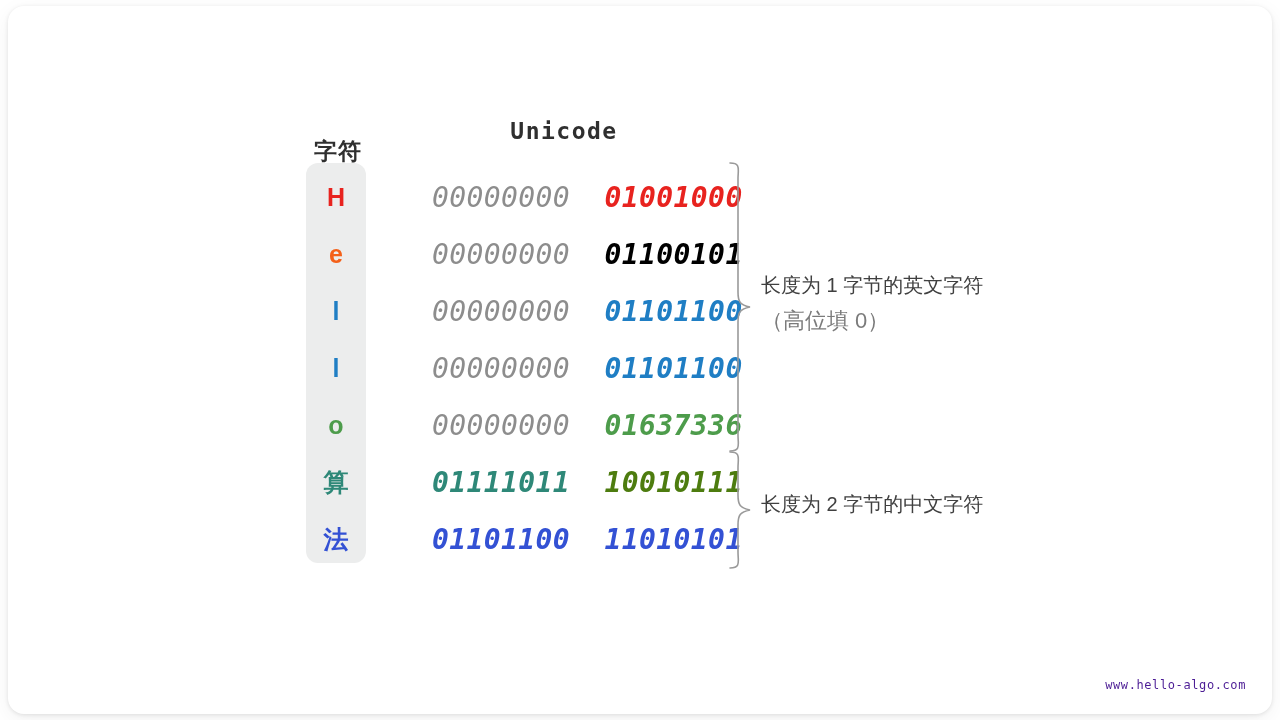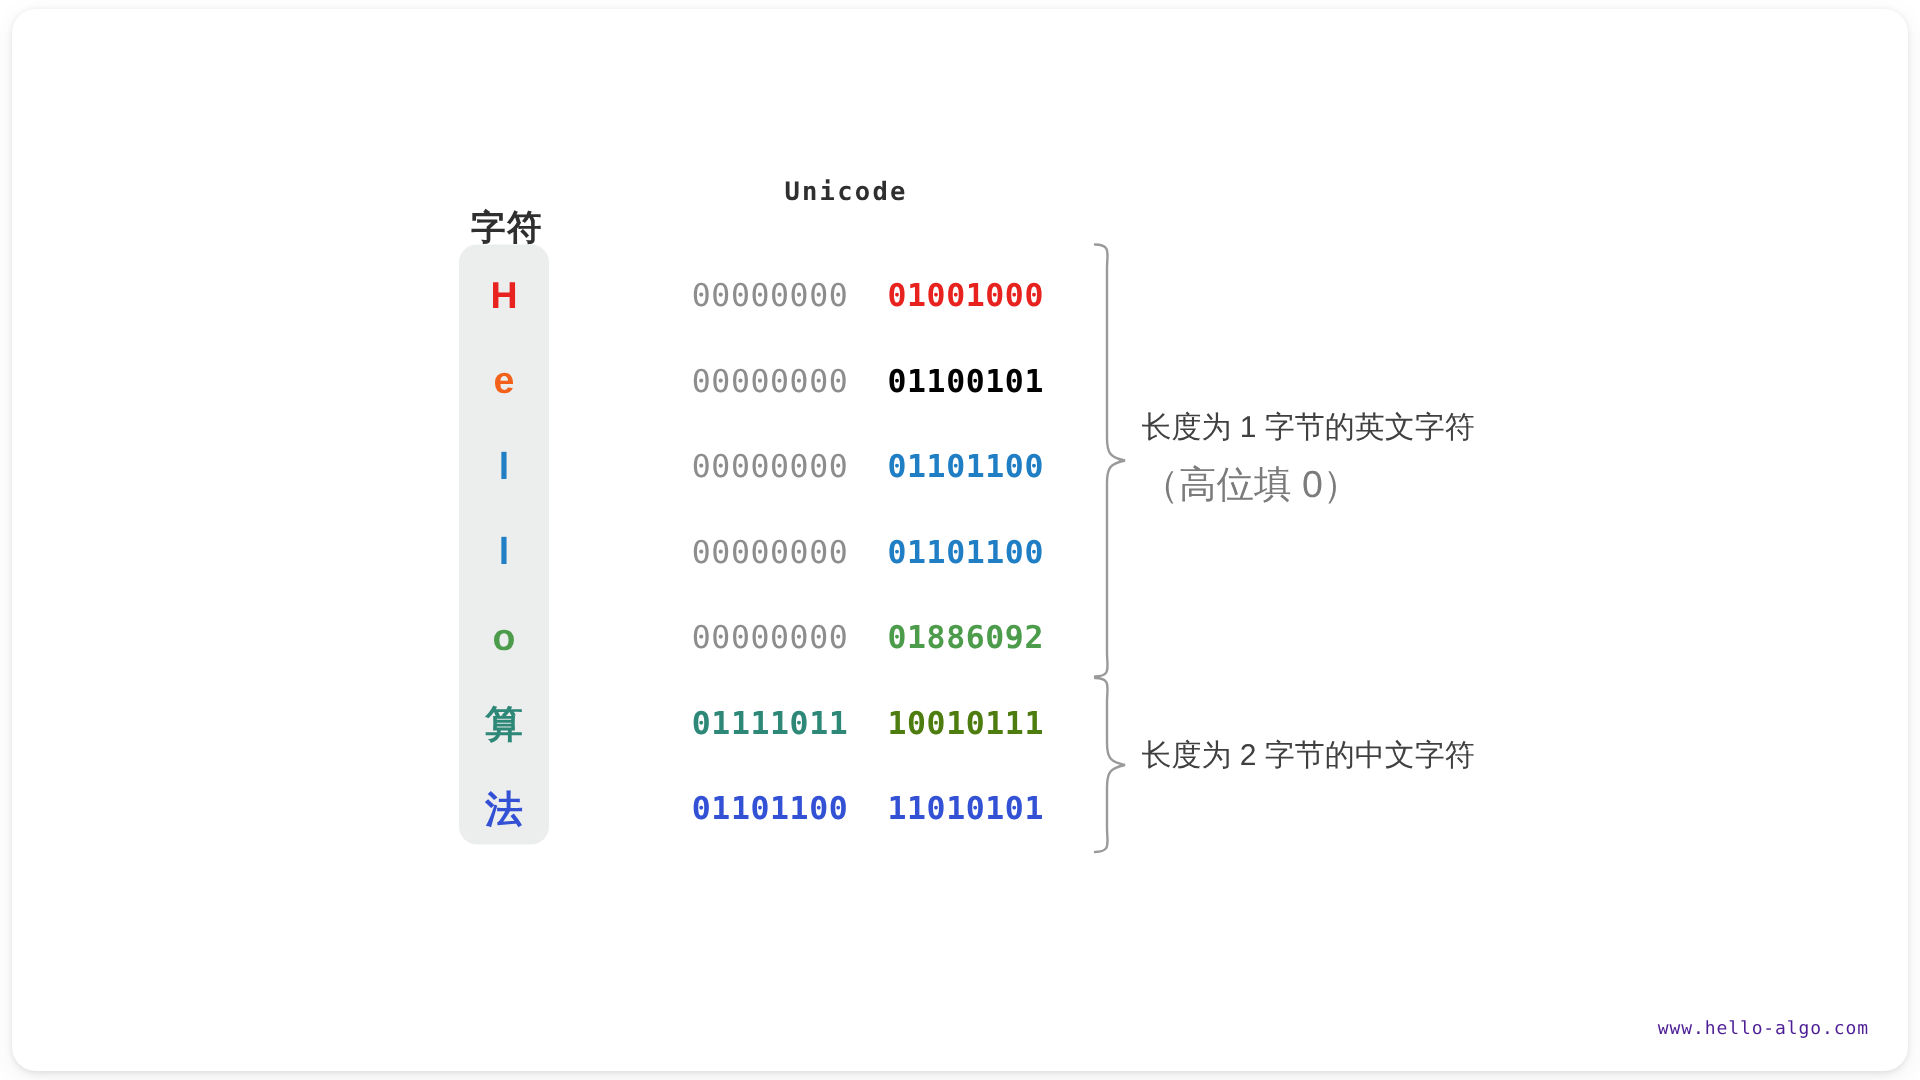--- a/index.html
+++ b/index.html
@@ -50,21 +50,21 @@
     font-size: 23px;
     letter-spacing: 1px;
     margin-top: 19px;
   }
   #header-unicode {
     left: 424px;
     top: 112px;
     width: 264px;
     text-align: center;
     font-family: "DejaVu Sans Mono", "Liberation Mono", monospace;
-    font-size: 17px;
+    font-size: 23px;
     letter-spacing: 1.5px;
   }
 
   
   #char-panel {
     position: absolute;
     left: 298px;
     top: 157px;
     width: 60px;
     height: 400px;
@@ -94,25 +94,26 @@
     font-size: 25px;
     font-family: "DejaVu Sans", "Liberation Sans", sans-serif;
   }
   .row-bits {
     position: absolute;
     left: 424px;
     width: 264px;
     top: 0;
     height: 57px;
     line-height: 57px;
-    text-align: right;
+    text-align: center;
     font-family: "DejaVu Sans Mono", "Liberation Mono", monospace;
-    font-size: 21px;
+    font-size: 28px;
     letter-spacing: 0.4px;
     white-space: pre;
+    font-style: italic;
   }
   .byte-pad {
     color: #8d8d8d;
     font-weight: normal;
   }
   .byte-val {
     font-weight: bold;
   }
 
   
@@ -136,21 +137,21 @@
     line-height: 1.72;
     white-space: nowrap;
   }
   #annot-1 {
     left: 753px;
     top: 262px;
     width: 350px;
   }
   #annot-1 .sub {
     color: #7b7b7b;
-    font-size: 25px;
+    font-size: 22px;
   }
   #annot-2 {
     left: 753px;
     top: 481px;
     width: 350px;
   }
 
   
   #watermark {
     position: absolute;
@@ -186,21 +187,21 @@
         <div class="row" style="top: 277px;">
           <div class="row-char" style="color: rgb(31, 126, 196);">l</div>
           <div class="row-bits"><span class="byte-pad">00000000</span>  <span class="byte-val" style="color: rgb(31, 126, 196);">01101100</span></div>
         </div>
         <div class="row" style="top: 334px;">
           <div class="row-char" style="color: rgb(31, 126, 196);">l</div>
           <div class="row-bits"><span class="byte-pad">00000000</span>  <span class="byte-val" style="color: rgb(31, 126, 196);">01101100</span></div>
         </div>
         <div class="row" style="top: 391px;">
           <div class="row-char" style="color: rgb(77, 156, 75);">o</div>
-          <div class="row-bits"><span class="byte-pad">00000000</span>  <span class="byte-val" style="color: rgb(77, 156, 75);">01886092</span></div>
+          <div class="row-bits"><span class="byte-pad">00000000</span>  <span class="byte-val" style="color: rgb(77, 156, 75);">01637336</span></div>
         </div>
         <div class="row" style="top: 448px;">
           <div class="row-char cjk" style="color: rgb(46, 136, 120);">算</div>
           <div class="row-bits"><span class="byte-val" style="color: rgb(46, 136, 120);">01111011</span>  <span class="byte-val" style="color: #4d7c0f;">10010111</span></div>
         </div>
         <div class="row" style="top: 505px;">
           <div class="row-char cjk" style="color: rgb(51, 81, 212);">法</div>
           <div class="row-bits"><span class="byte-val" style="color: rgb(51, 81, 212);">01101100</span>  <span class="byte-val" style="color: rgb(51, 81, 212);">11010101</span></div>
         </div>
       </div>

